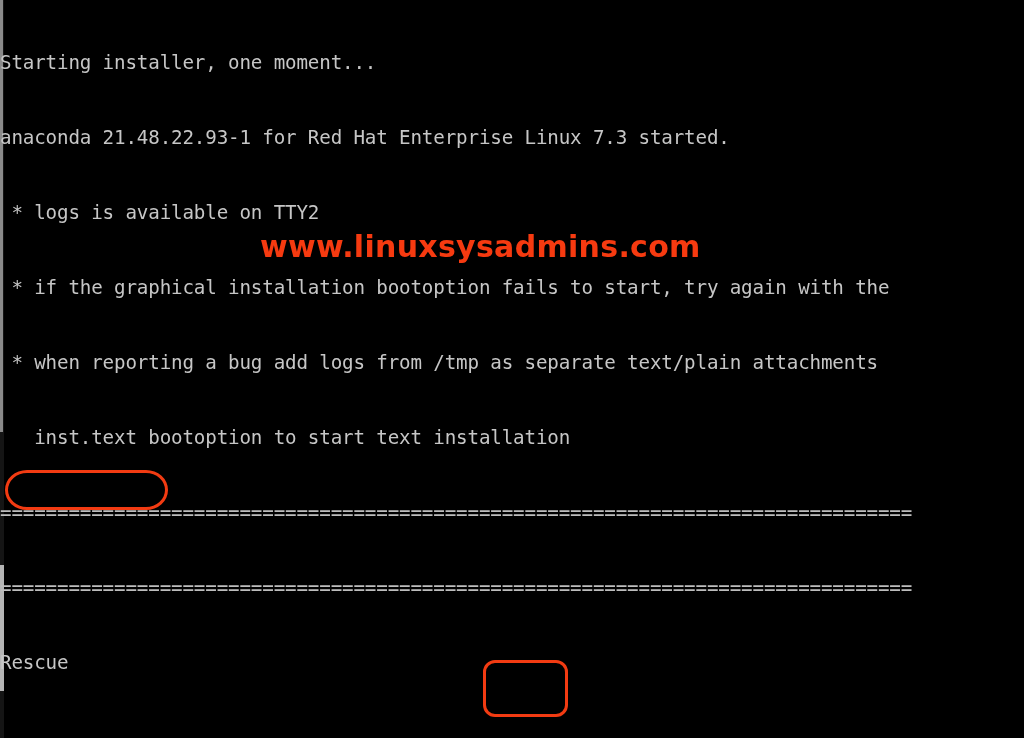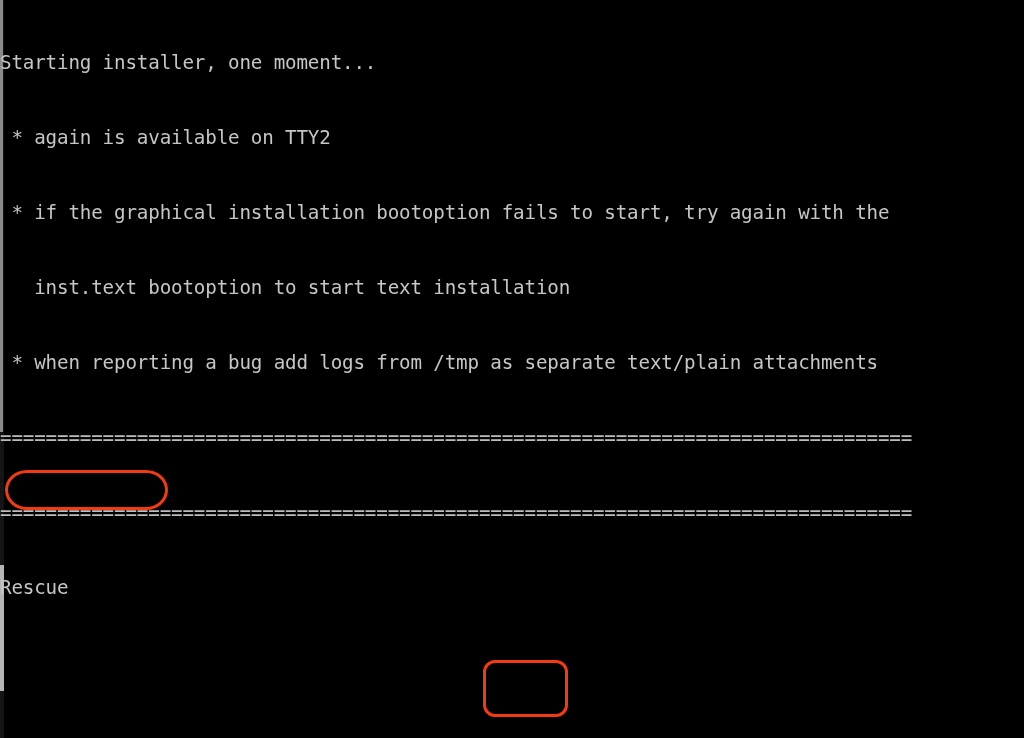--- a/index.html
+++ b/index.html
@@ -114,24 +114,25 @@
 
 <div class="screen">
 
   <div class="scroll-track">
     <div class="scroll-rail"></div>
     <div class="scroll-thumb"></div>
   </div>
 
   <div class="console-text">
     <div class="line">Starting installer, one moment...</div>
-    <div class="line"> * again is available on TTY2</div>
+    <div class="line">anaconda 21.48.22.93-1 for Red Hat Enterprise Linux 7.3 started.</div>
+    <div class="line"> * logs is available on TTY2</div>
     <div class="line"> * if the graphical installation bootoption fails to start, try again with the</div>
+    <div class="line"> * when reporting a bug add logs from /tmp as separate text/plain attachments</div>
     <div class="line">   inst.text bootoption to start text installation</div>
-    <div class="line"> * when reporting a bug add logs from /tmp as separate text/plain attachments</div>
     <div class="line sep">================================================================================</div>
     <div class="line sep">================================================================================</div>
     <div class="line">Rescue</div>
     
     
     
     
     
     
     
@@ -141,17 +142,18 @@
     
     
     
     
     
     
     
     
   </div>
 
+  <div class="watermark">www.linuxsysadmins.com</div>
 
   <div class="annot annot-continue"></div>
   <div class="annot annot-selection"></div>
 
 </div>
 
 </body></html>

